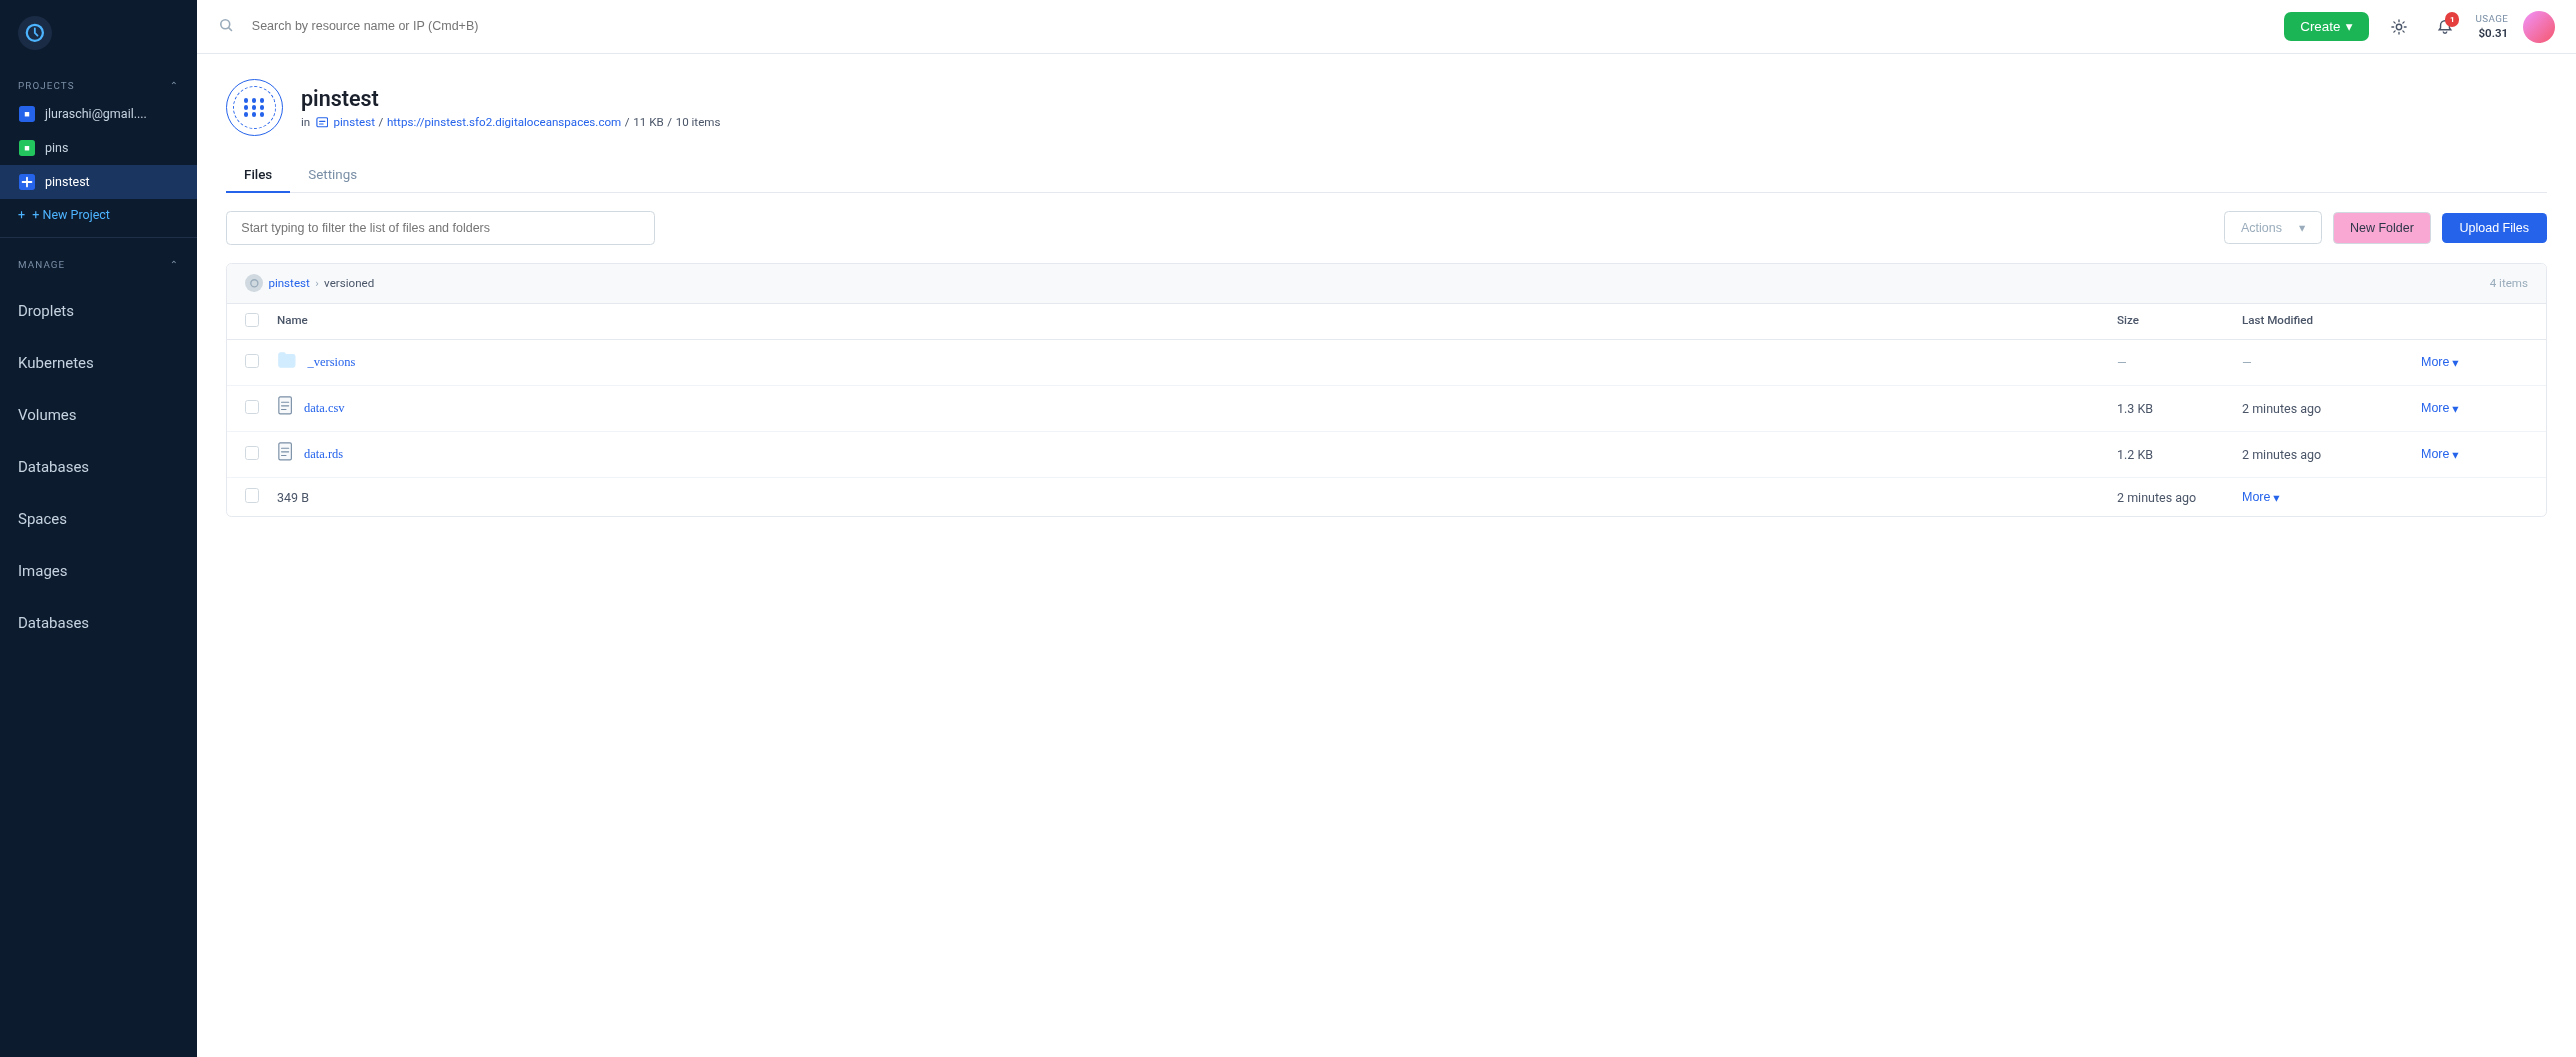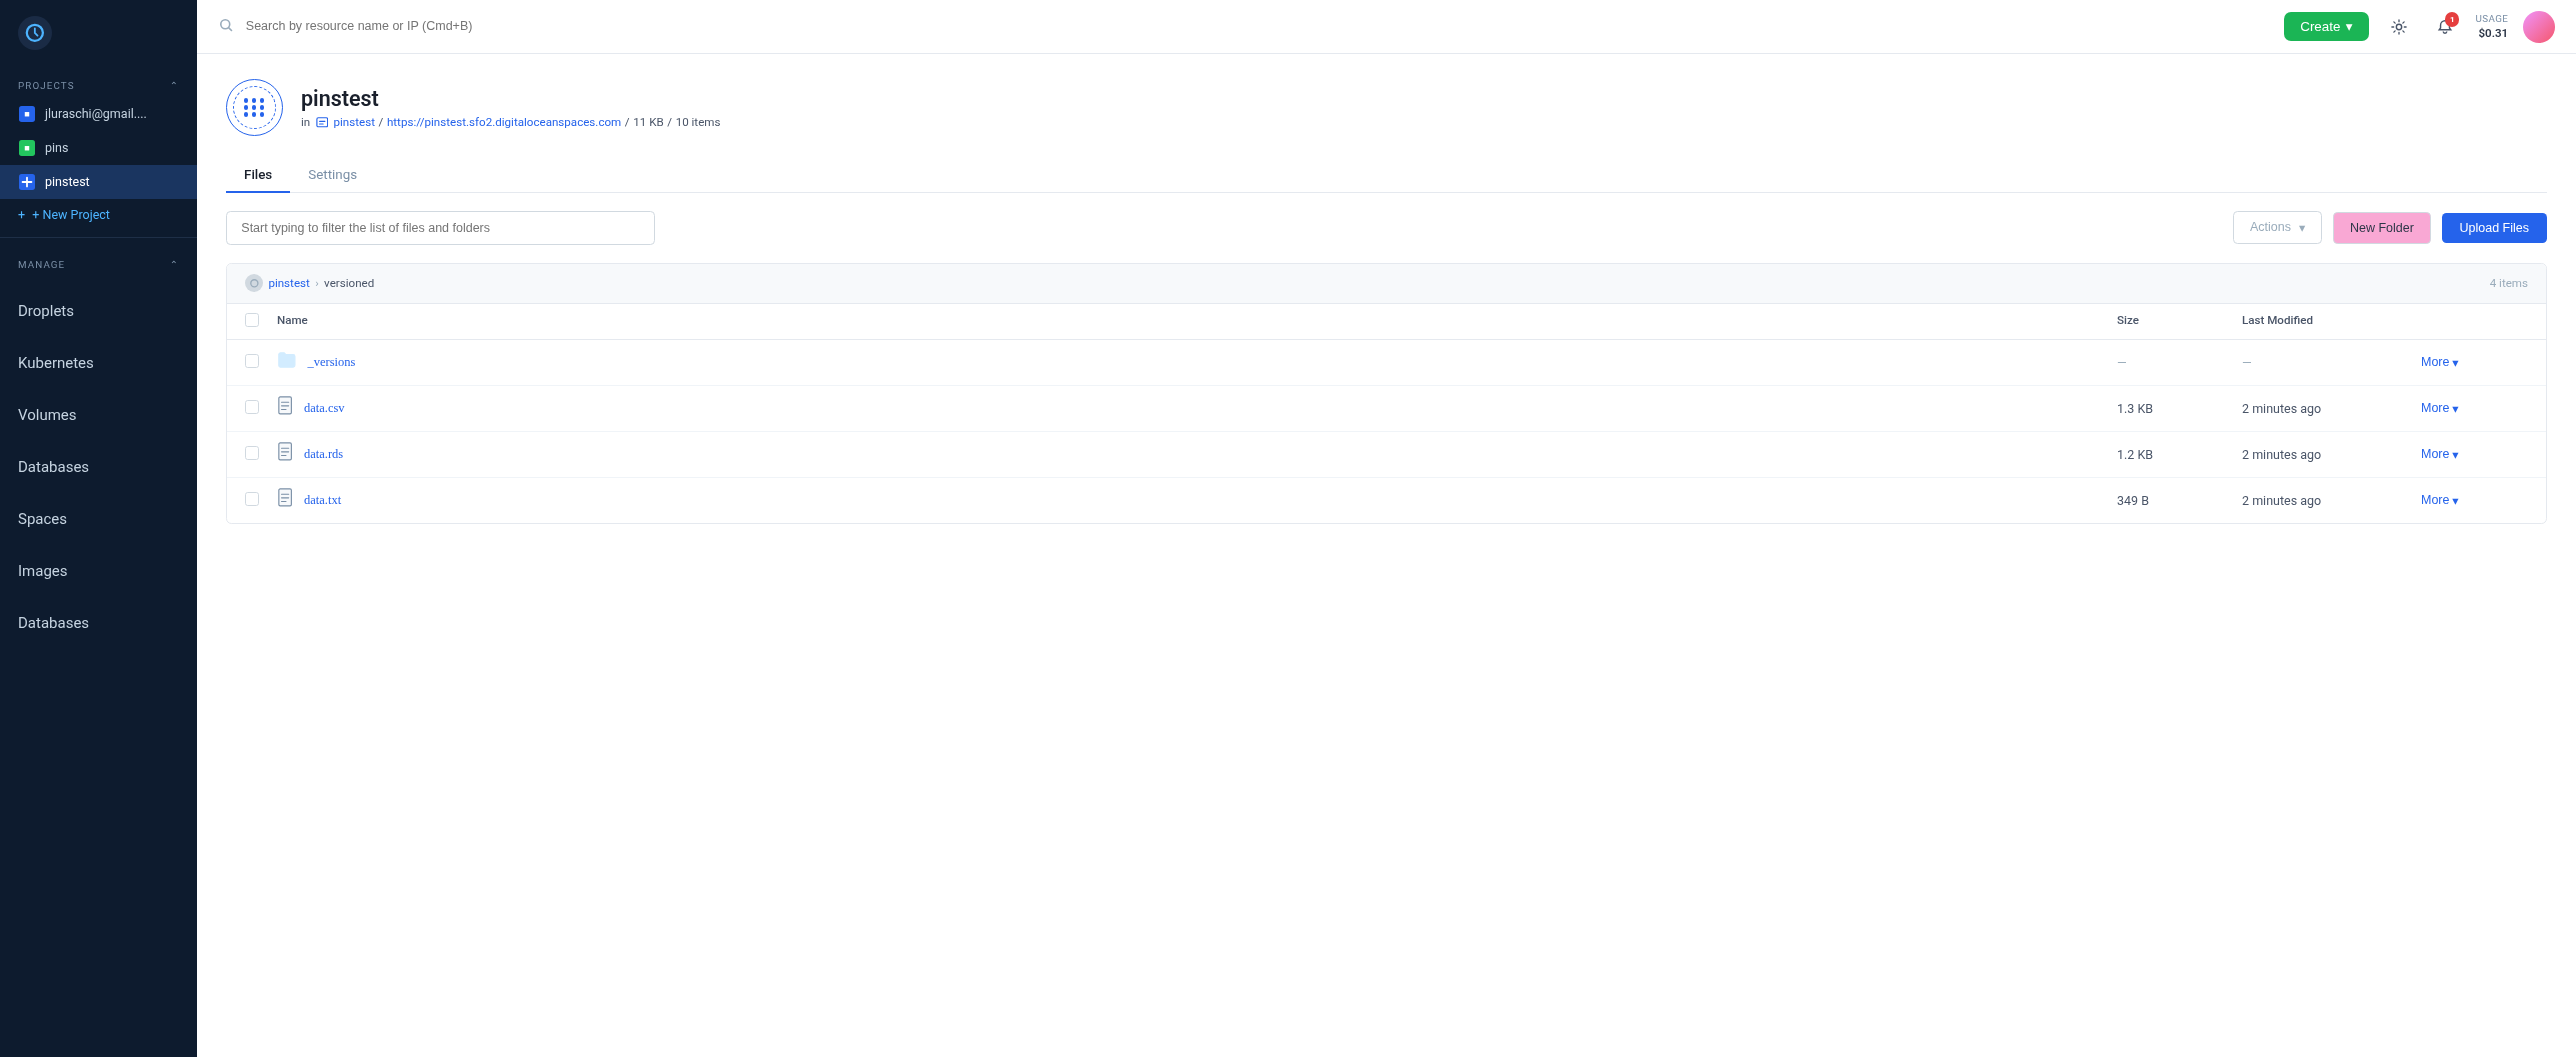--- a/index.html
+++ b/index.html
@@ -106,21 +106,21 @@
       display: flex;
       align-items: center;
       padding: 0 21.5px;
       gap: 14.3px;
       flex-shrink: 0;
     }
     .search-bar {
       flex: 1;
       display: flex;
       align-items: center;
-      gap: 13px;
+      gap: 19px;
       color: #7a8fa6;
       font-size: 12.5px;
     }
     .search-icon-svg { color: #9aacbb; }
     .topnav-right {
       display: flex;
       align-items: center;
       gap: 14.3px;
     }
     .create-btn {
@@ -269,21 +269,22 @@
     .spacer { flex: 1; }
     .actions-btn {
       padding: 8px 16px;
       border: 0.9px solid #d1d9e0;
       background: #fff;
       border-radius: 4.5px;
       font-size: 12.5px;
       color: #9aacbb;
       cursor: pointer;
       display: flex;
-      gap: 8px;
+      align-items: center;
+      gap: 17px;
     }
     .new-folder-btn {
       padding: 8px 16px;
       border: 0.9px solid #d1d9e0;
       background: #f9a8d4;
       border-radius: 4.5px;
       font-size: 12.5px;
       color: #2d3748;
       cursor: pointer;
     }
@@ -661,29 +662,20 @@
             <span>More</span>
             <span>▾</span>
           </button>
         </div>
       </div>
 
       <div class="table-row">
         <div>
           <input type="checkbox" class="checkbox" style="">
         </div>
-        <div class="file-name-cell">
-          <span class="file-doc-icon">
-            <svg width="18" height="19.7" viewBox="0 0 20 22" fill="none">
-              <rect x="2" y="1" width="14" height="19" rx="1.5" stroke="#7a8fa6" stroke-width="1.3" fill="#f7f9fb"></rect>
-              <path d="M5 7h8M5 11h8M5 15h5" stroke="#7a8fa6" stroke-width="1.2" stroke-linecap="round"></path>
-            </svg>
-          </span>
-          <span class="file-name-link">data.txt</span>
-        </div>
         <div class="file-size">349 B</div>
         <div class="file-date">2 minutes ago</div>
         <div>
           <button class="more-btn">
             <span>More</span>
             <span>▾</span>
           </button>
         </div>
       </div>
 

